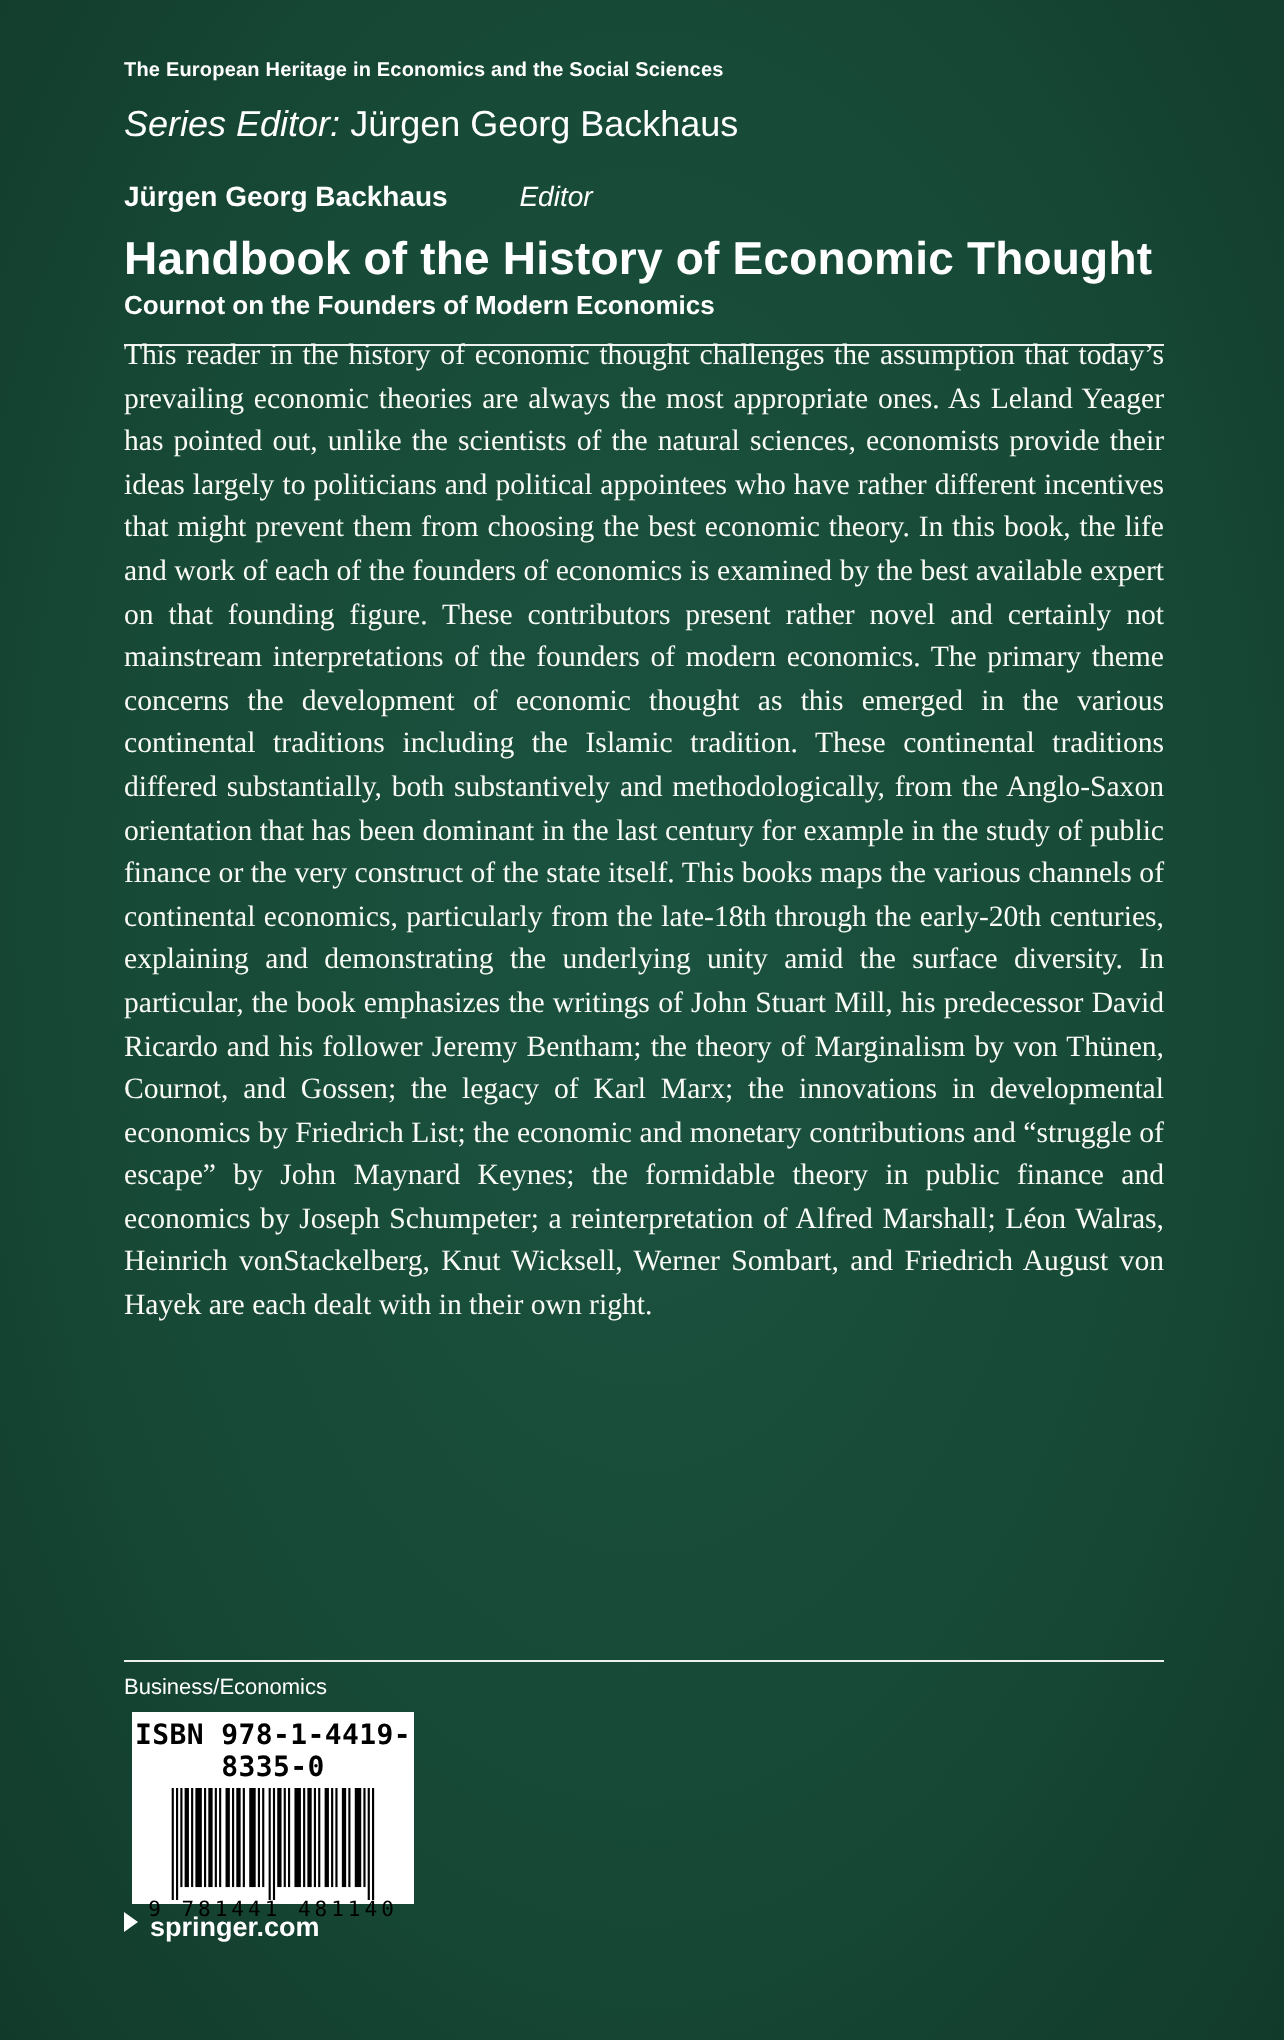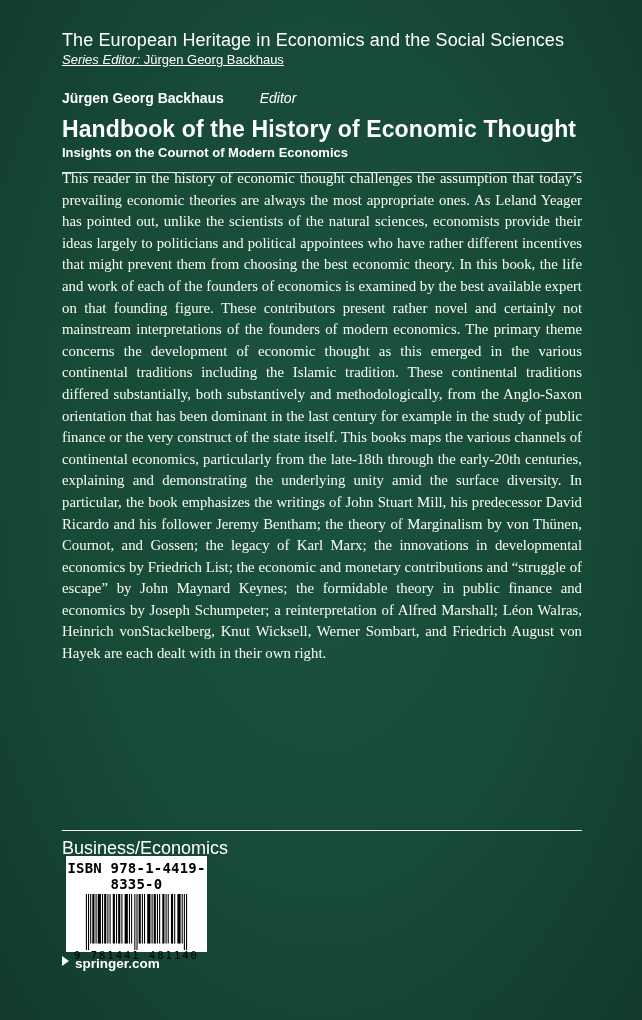--- a/index.html
+++ b/index.html
@@ -10,22 +10,22 @@
     background:#174a37;
     background:radial-gradient(ellipse at 50% 45%, #1b5340 0%, #174a37 55%, #123a2b 100%);
     font-family:"Liberation Sans", sans-serif;
     color:#ffffff;
     overflow:hidden;
     box-sizing:border-box;
   }
   .col{position:absolute;left:62px;width:520px;}
 
   
-  .series-title{top:30px;font-size:18px;font-weight:normal;letter-spacing:.1px;}
-  .series-editor{top:52px;font-size:13px;text-decoration:underline;}
+  .series-title{top:30px;font-size:10px;font-weight:bold;letter-spacing:.1px;}
+  .series-editor{top:52px;font-size:18px;}
   .series-editor .lbl{font-style:italic;}
 
   
   .author-line{top:90px;font-size:14px;}
   .author-line .name{font-weight:bold;}
   .author-line .ed{font-style:italic;margin-left:32px;font-weight:normal;}
   .book-title{top:116px;font-size:23px;font-weight:bold;letter-spacing:.1px;}
   .book-subtitle{top:145px;font-size:13px;font-weight:bold;}
 
   .rule{position:absolute;left:62px;width:520px;height:1px;background:rgba(255,255,255,.92);}
@@ -34,21 +34,21 @@
 
   
   .blurb{
     top:168px;
     font-family:"Liberation Serif", serif;
     font-size:14.8px;line-height:21.6px;
     text-align:justify;
     color:#fbfbf6;
   }
 
-  .category{top:838px;font-size:18px;font-weight:normal;}
+  .category{top:838px;font-size:11px;font-weight:normal;}
 
   
   .barcode-box{
     position:absolute;left:66px;top:856px;
     width:141px;height:96px;
     background:#ffffff;color:#000;
     text-align:center;
   }
   .isbn-text{
     font-family:"DejaVu Sans Mono", monospace;
@@ -83,21 +83,21 @@
     <span class="lbl">Series Editor:</span>
     <span>Jürgen Georg Backhaus</span>
   </div>
 
   <div class="col author-line">
     <span class="name">Jürgen Georg Backhaus</span>
     <span class="ed">Editor</span>
   </div>
 
   <div class="col book-title">Handbook of the History of Economic Thought</div>
-  <div class="col book-subtitle">Insights on the Cournot of Modern Economics</div>
+  <div class="col book-subtitle">Cournot on the Founders of Modern Economics</div>
 
   <div class="rule rule-top"></div>
 
   <div class="col blurb">This reader in the history of economic thought challenges the assumption that today’s prevailing economic theories are always the most appropriate ones. As Leland Yeager has pointed out, unlike the scientists of the natural sciences, economists provide their ideas largely to politicians and political appointees who have rather different incentives that might prevent them from choosing the best economic theory. In this book, the life and work of each of the founders of economics is examined by the best available expert on that founding figure. These contributors present rather novel and certainly not mainstream interpretations of the founders of modern economics. The primary theme concerns the development of economic thought as this emerged in the various continental traditions including the Islamic tradition. These continental traditions differed substantially, both substantively and methodologically, from the Anglo-Saxon orientation that has been dominant in the last century for example in the study of public finance or the very construct of the state itself. This books maps the various channels of continental economics, particularly from the late-18th through the early-20th centuries, explaining and demonstrating the underlying unity amid the surface diversity. In particular, the book emphasizes the writings of John Stuart Mill, his predecessor David Ricardo and his follower Jeremy Bentham; the theory of Marginalism by von Thünen, Cournot, and Gossen; the legacy of Karl Marx; the innovations in developmental economics by Friedrich List; the economic and monetary contributions and “struggle of escape” by John Maynard Keynes; the formidable theory in public finance and economics by Joseph Schumpeter; a reinterpretation of Alfred Marshall; Léon Walras, Heinrich vonStackelberg, Knut Wicksell, Werner Sombart, and Friedrich August von Hayek are each dealt with in their own right.</div>
 
   <div class="rule rule-bottom"></div>
 
   <div class="col category">Business/Economics</div>
 
   <div class="barcode-box">

